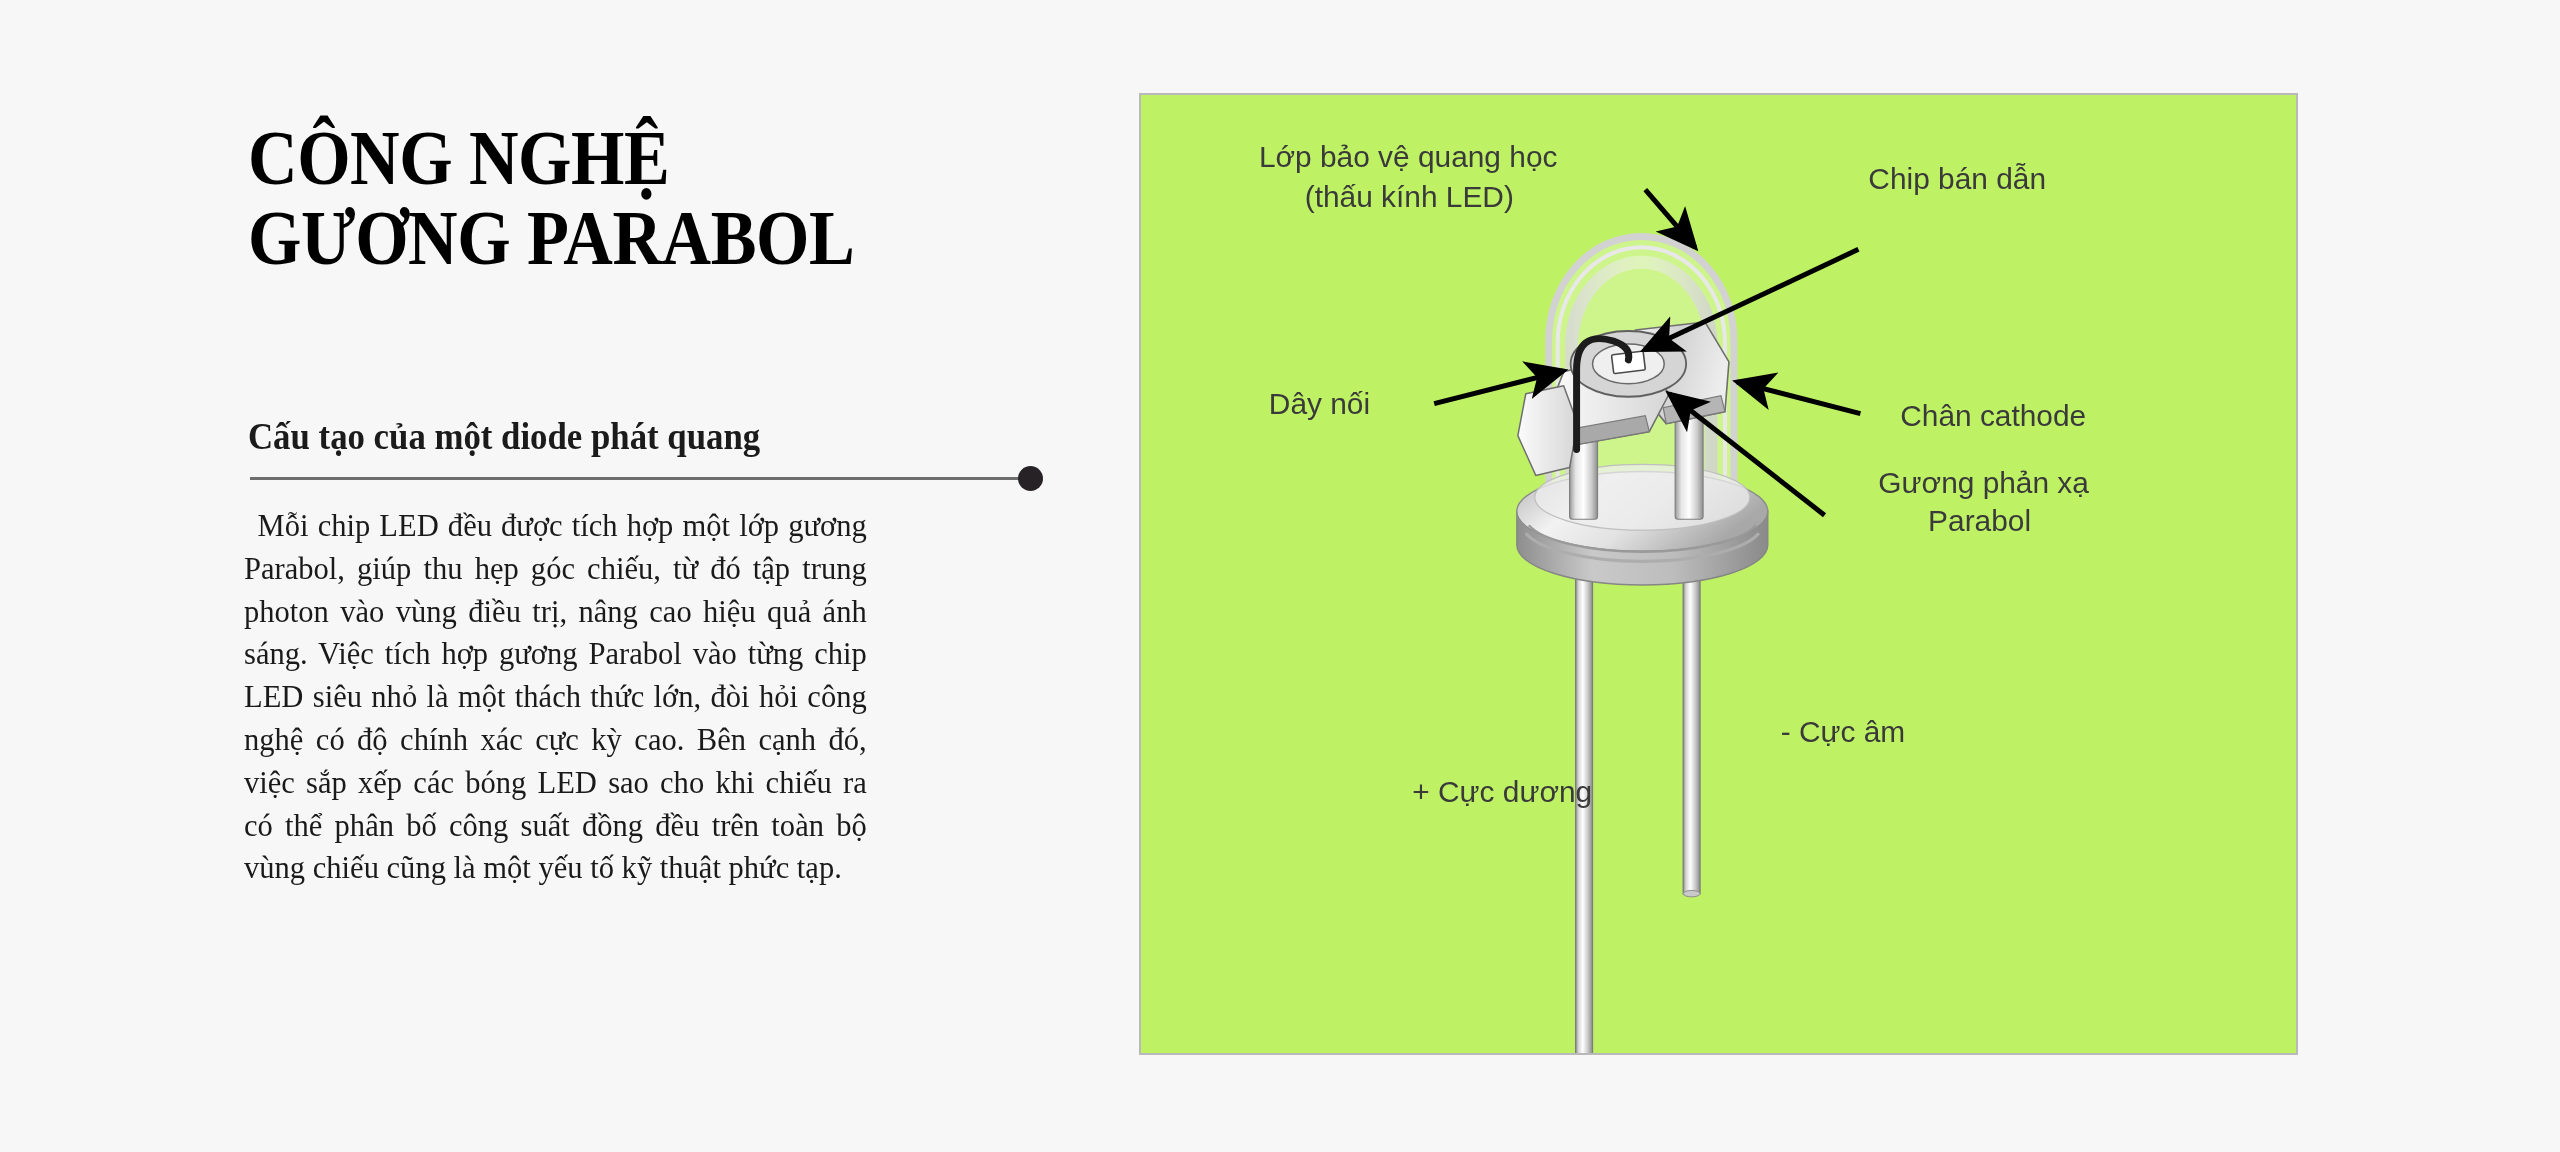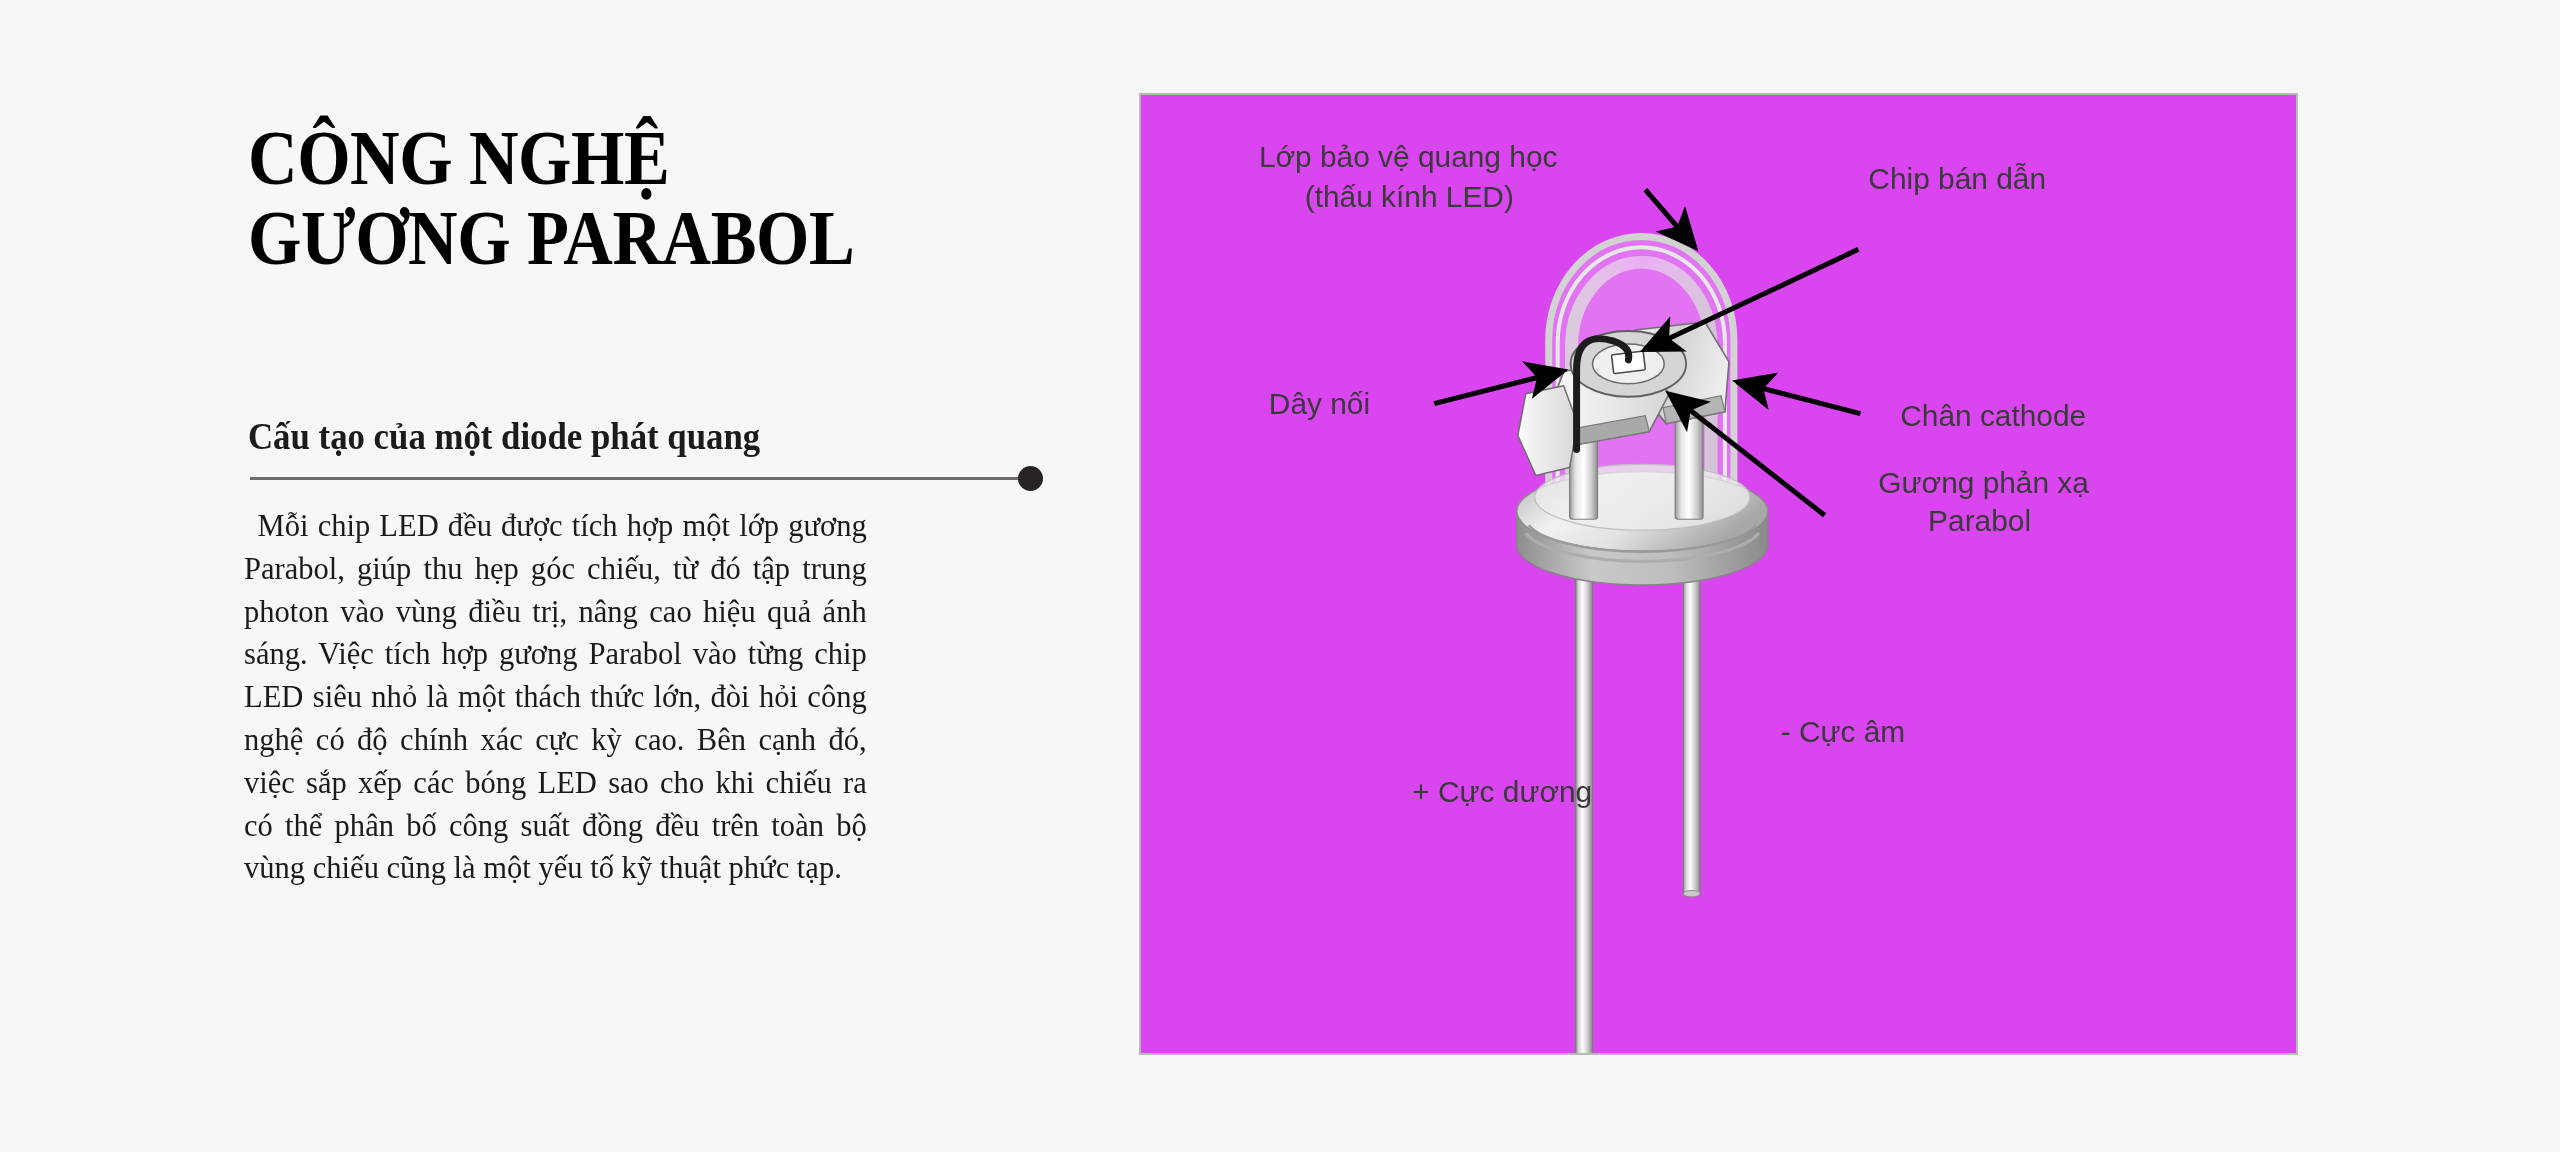--- a/index.html
+++ b/index.html
@@ -63,21 +63,21 @@
     text-align:justify;
     text-indent:14px;
     transform:scaleX(0.97);
     transform-origin:left top;
   }
 
   
   .frame{
     position:absolute;left:1139px;top:93px;
     width:1159px;height:962px;
-    background:#d946ef;
+    background:#bef264;
     border:2px solid #b9b9b9;
     box-sizing:border-box;
   }
   .diagram-svg{position:absolute;left:0;top:0;width:100%;height:100%;}
 
   .lbl{
     font-family:"Liberation Sans", sans-serif;
     fill:#3a3a3a;
     font-size:30px;
   }

